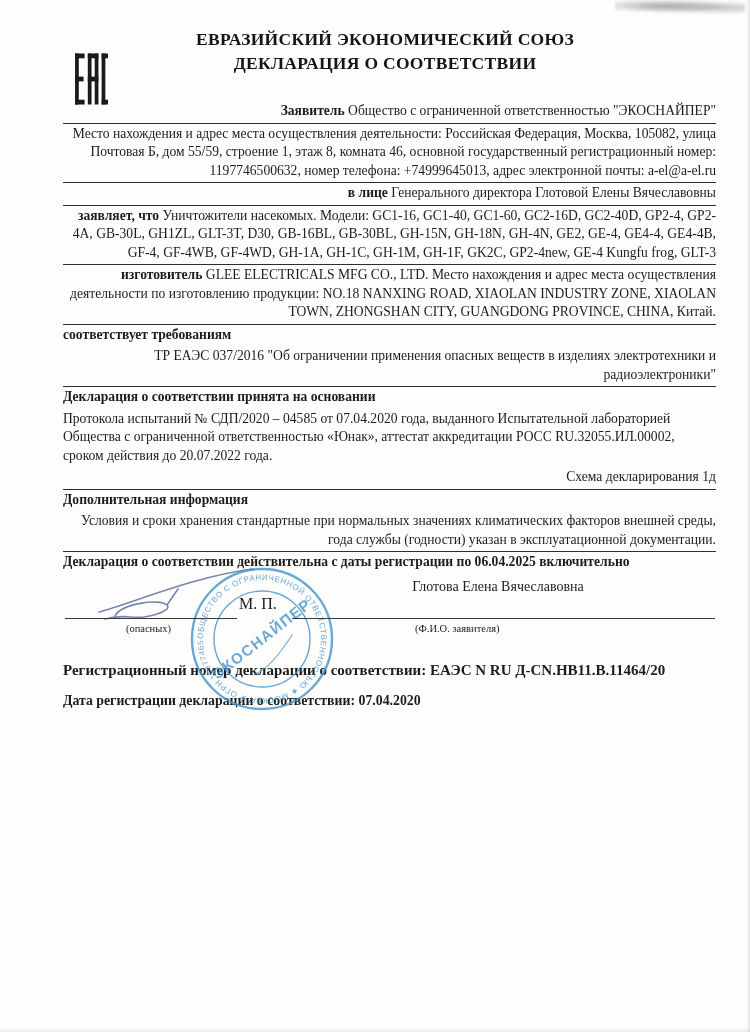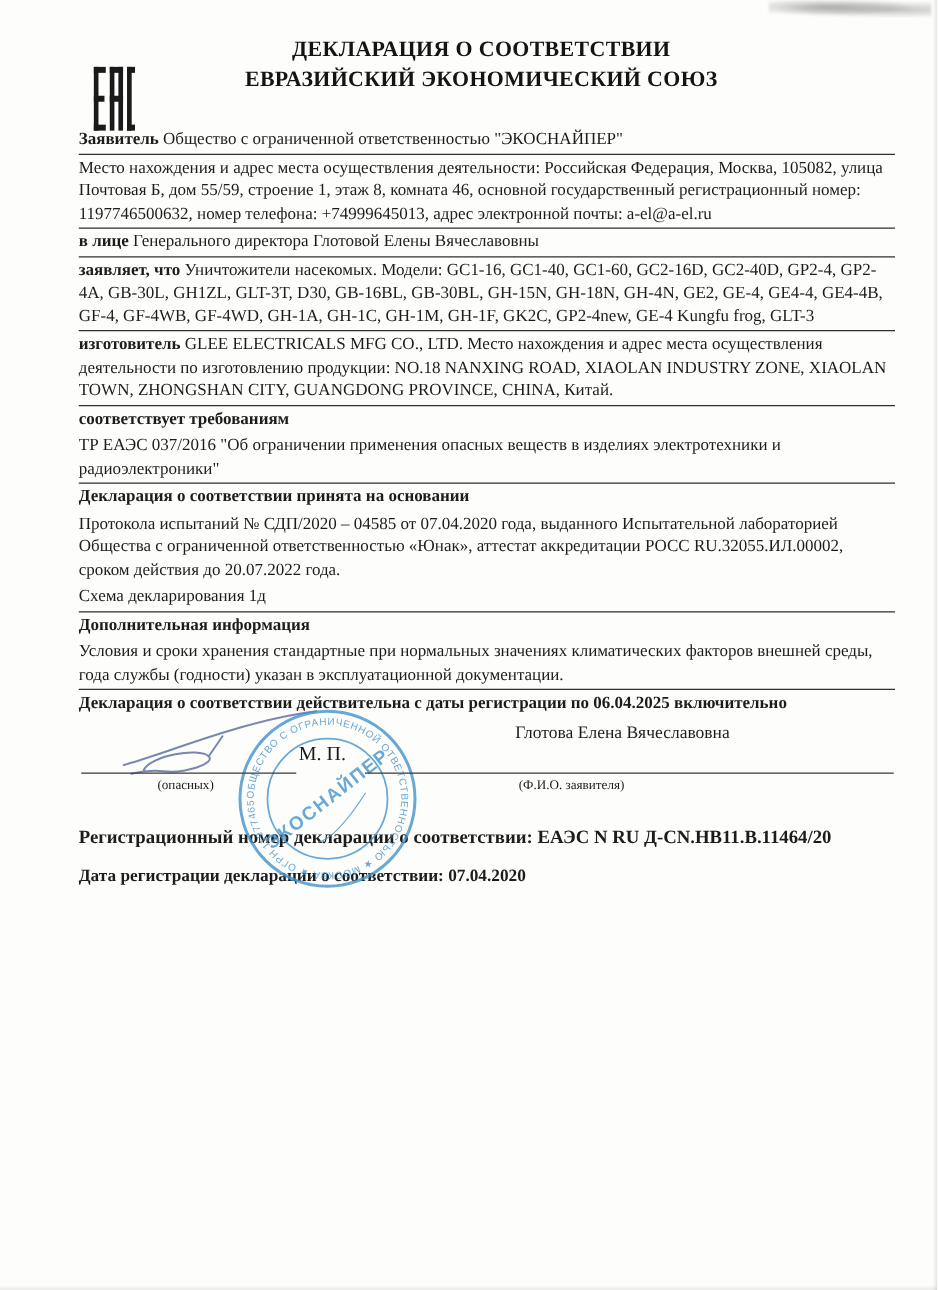--- a/index.html
+++ b/index.html
@@ -26,21 +26,21 @@
   .doc-title {
     position:absolute; left:105px; top:28px; width:560px;
     text-align:center; font-weight:bold; font-size:17.5px; line-height:1.36;
     letter-spacing:.3px; color:#141414;
   }
 
   .content { position:absolute; left:63px; top:101px; width:653px;
     font-size:13.6px; line-height:18.5px; }
 
   .row { padding:1px 0 2px; }
-  .rule { border-bottom:1.5px solid #2e2e2e; }
+  .rule { border-bottom:1.5px solid #2e2e2e;text-align:right; }
   .lead { font-weight:bold; }
   .bold-row { font-weight:bold; }
 
   
   .sig-area { position:relative; height:80px; margin-top:4px; z-index:5; }
   .sig-scribble { position:absolute; left:22px; top:-18px; width:175px; height:62px; }
   .stamp { position:absolute; left:124px; top:-14px; width:150px; height:150px; opacity:.8; }
   .mp-label { position:absolute; left:176px; top:17px; font-size:16px; }
   .sig-line-left { position:absolute; left:2px; top:40px; width:172px;
     border-top:1.5px solid #3a3a3a; }
@@ -77,22 +77,22 @@
       <rect x="39" y="2" width="7" height="96"></rect>
       <rect x="26" y="2" width="20" height="9"></rect>
       <rect x="26" y="45.5" width="20" height="9"></rect>
       <rect x="52" y="2" width="7" height="96"></rect>
       <rect x="52" y="2" width="12" height="9"></rect>
       <rect x="52" y="89" width="12" height="9"></rect>
     </g>
   </svg>
 
   <div class="doc-title">
+    <div>ЕВРАЗИЙСКИЙ ЭКОНОМИЧЕСКИЙ СОЮЗ</div>
     <div>ДЕКЛАРАЦИЯ О СООТВЕТСТВИИ</div>
-    <div>ЕВРАЗИЙСКИЙ ЭКОНОМИЧЕСКИЙ СОЮЗ</div>
   </div>
 
   <div class="content">
 
     <div class="row rule">
       <span class="lead">Заявитель</span>
       <span>Общество с ограниченной ответственностью "ЭКОСНАЙПЕР"</span>
     </div>
 
     <div class="row rule">

